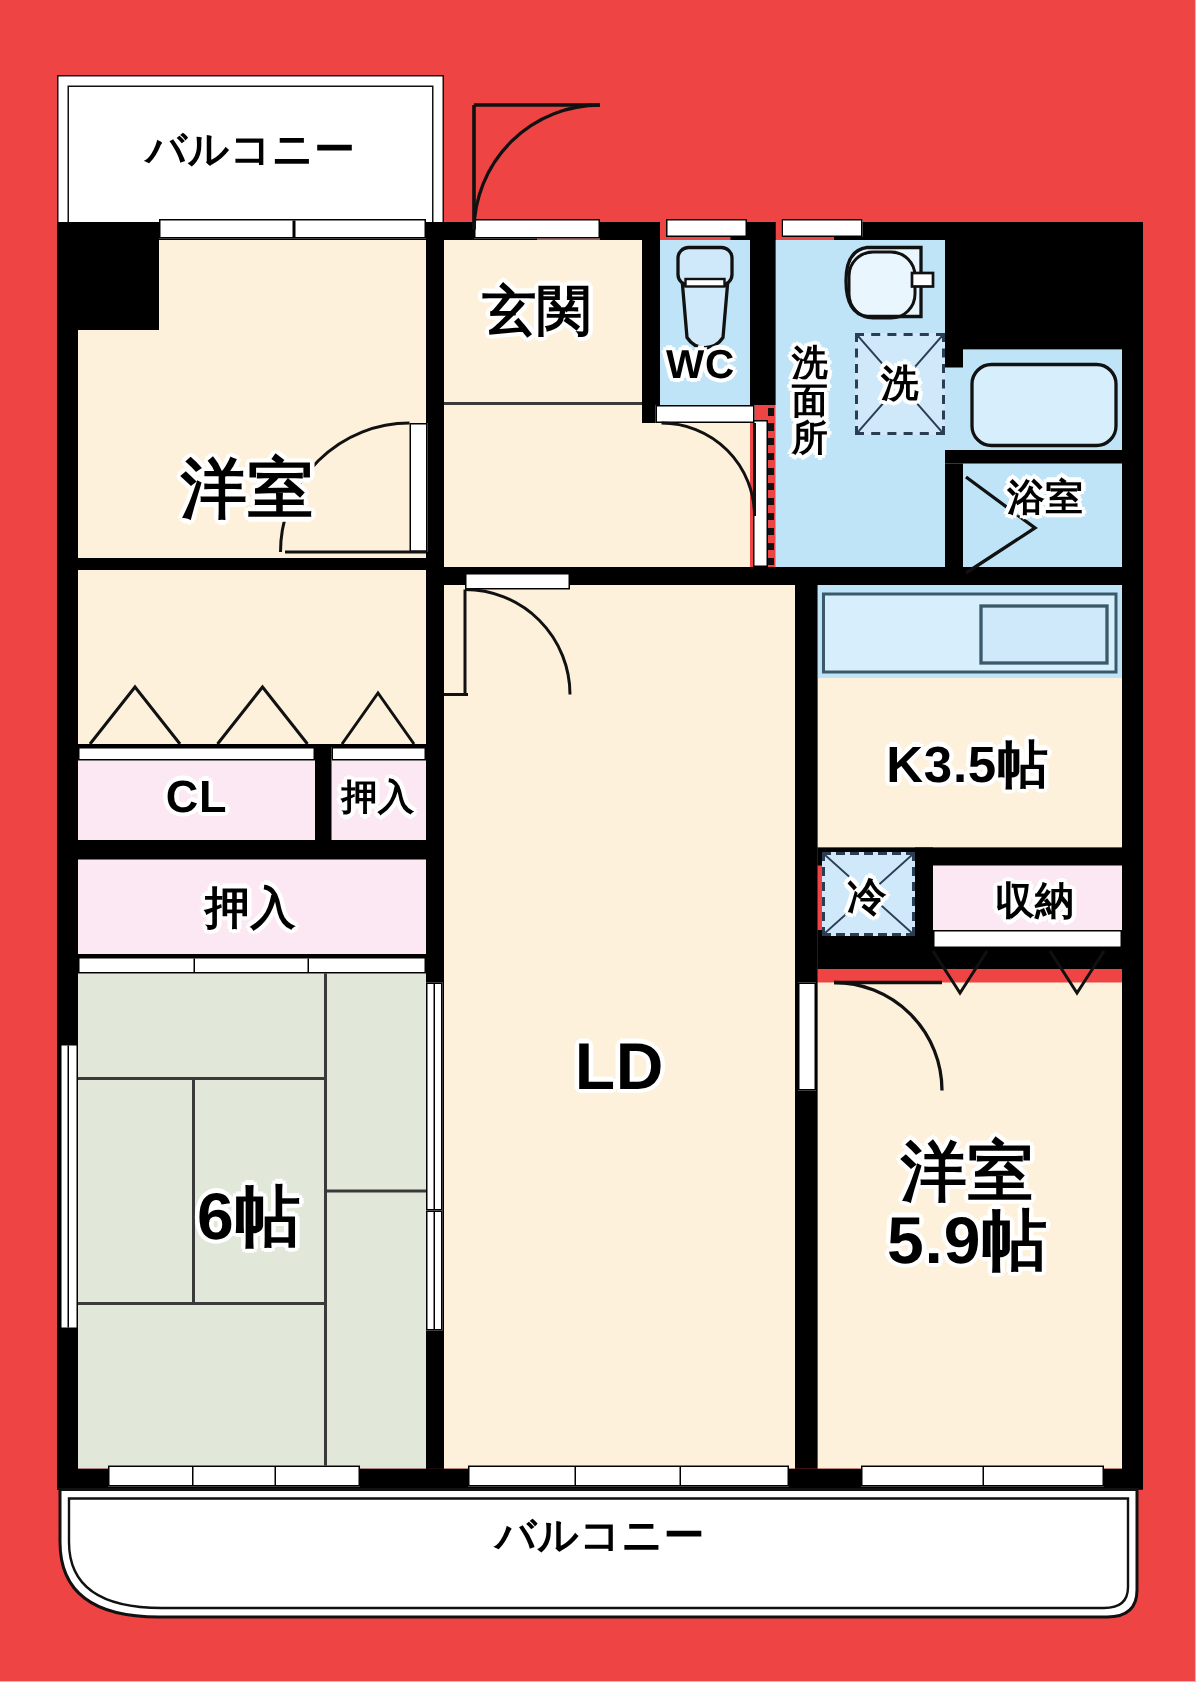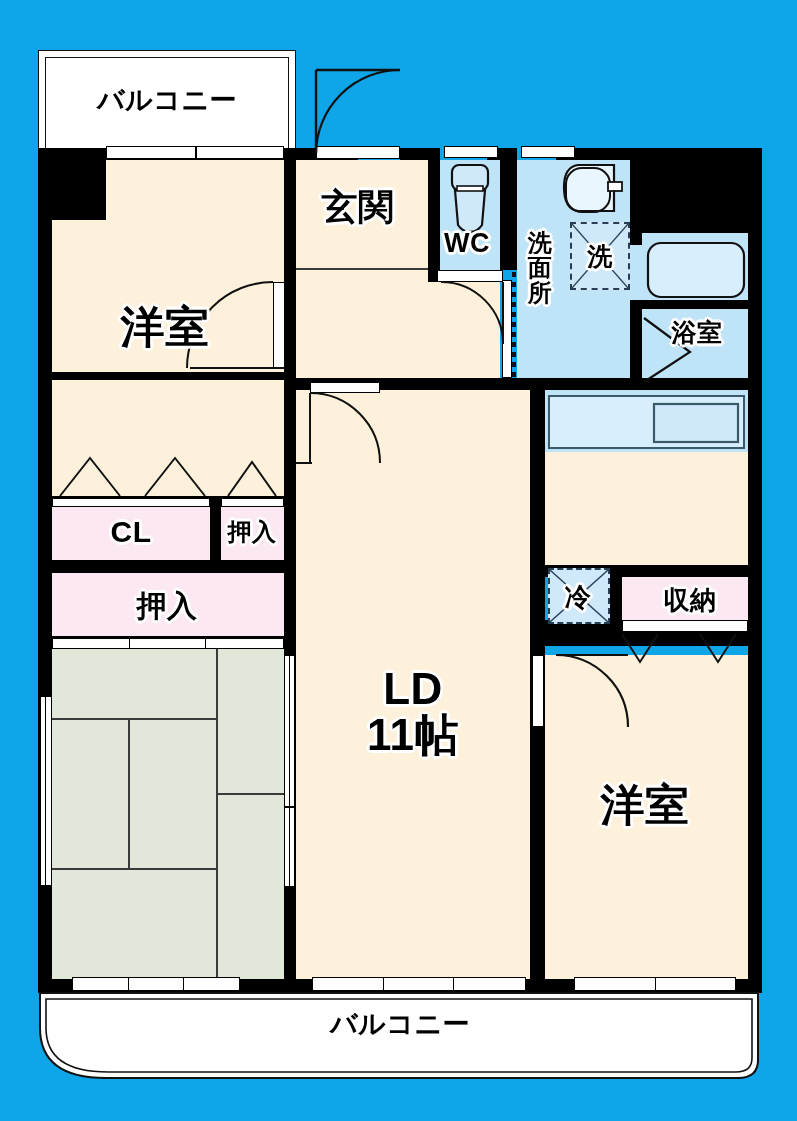--- a/index.html
+++ b/index.html
@@ -1,20 +1,20 @@
 <!DOCTYPE html>
 <html><head>
 <meta charset="utf-8">
 <style>
   html,body{margin:0;padding:0;background:#ffffff;}
   body{font-family:"Liberation Sans","DejaVu Sans",sans-serif;}
   #plan{
     position:relative;
     width:797px;height:1121px;
-    background:#0ea5e9;
+    background:#ef4444;
     overflow:hidden;
   }
   
   .wall{position:absolute;background:#000000;}
   .room{position:absolute;box-sizing:border-box;}
   .f-room{background:#fdf1dc;}        
   .f-tatami{background:#e1e8da;}       
   .f-water{background:#bfe4f8;}        
   .f-closet{background:#fce8f2;}
   .thin{position:absolute;background:#3a3a3a;}
@@ -304,42 +304,44 @@
   <div class="lbl" style="left:540px;top:268px;font-size:24px;">
     <span class="lbl2">洗</span>
     <span class="lbl2">面</span>
     <span class="lbl2">所</span>
   </div>
 
   <div class="lbl" style="left:600px;top:256px;font-size:25px;">洗</div>
 
   <div class="lbl" style="left:697px;top:332px;font-size:25px;">浴室</div>
 
+  <div class="lbl" style="left:645px;top:511px;font-size:34px;">K3.5帖</div>
 
   <div class="lbl" style="left:578px;top:598px;font-size:26px;">冷</div>
 
   <div class="lbl" style="left:690px;top:601px;font-size:26px;">収納</div>
 
   <div class="lbl" style="left:131px;top:532px;font-size:30px;">CL</div>
 
   <div class="lbl" style="left:252px;top:532px;font-size:24px;">押入</div>
 
   <div class="lbl" style="left:167px;top:606px;font-size:30px;">押入</div>
 
   <div class="lbl" style="left:165px;top:327px;font-size:44px;">
     <span class="lbl2">洋室</span>
   </div>
 
   <div class="lbl" style="left:166px;top:812px;font-size:44px;">
+    <span class="lbl2">6帖</span>
   </div>
 
   <div class="lbl" style="left:413px;top:684px;font-size:44px;margin-top:28px;">
     <span class="lbl2">LD</span>
-    <span class="lbl2">11帖</span>
   </div>
 
   <div class="lbl" style="left:645px;top:805px;font-size:44px;">
     <span class="lbl2">洋室</span>
+    <span class="lbl2">5.9帖</span>
   </div>
 
   <div class="lbl" style="left:400px;top:1024px;font-size:27px;">バルコニー</div>
 
 </div>
 
 </body></html>

